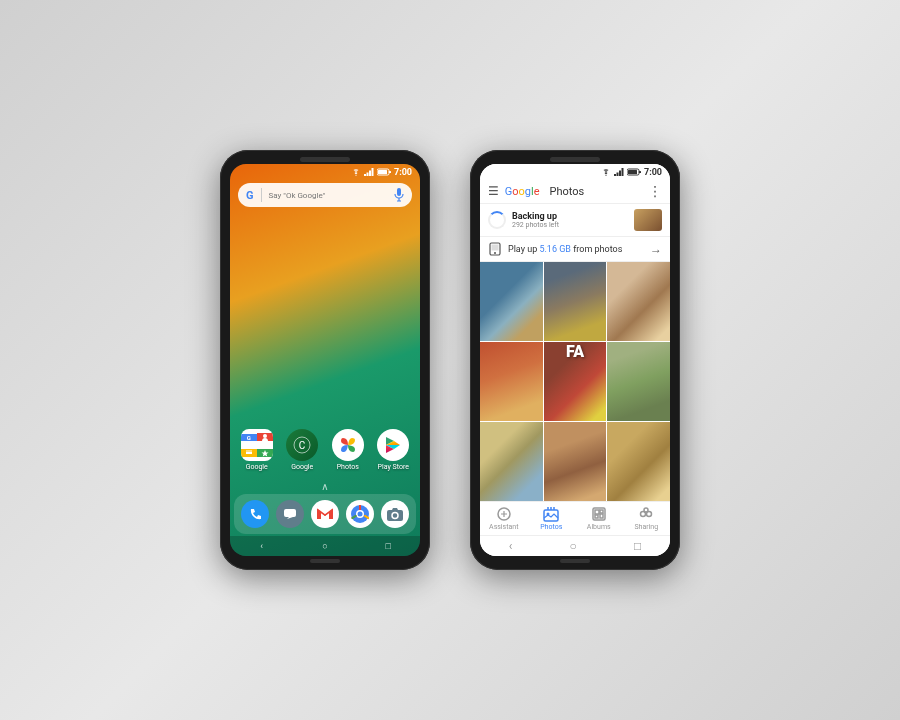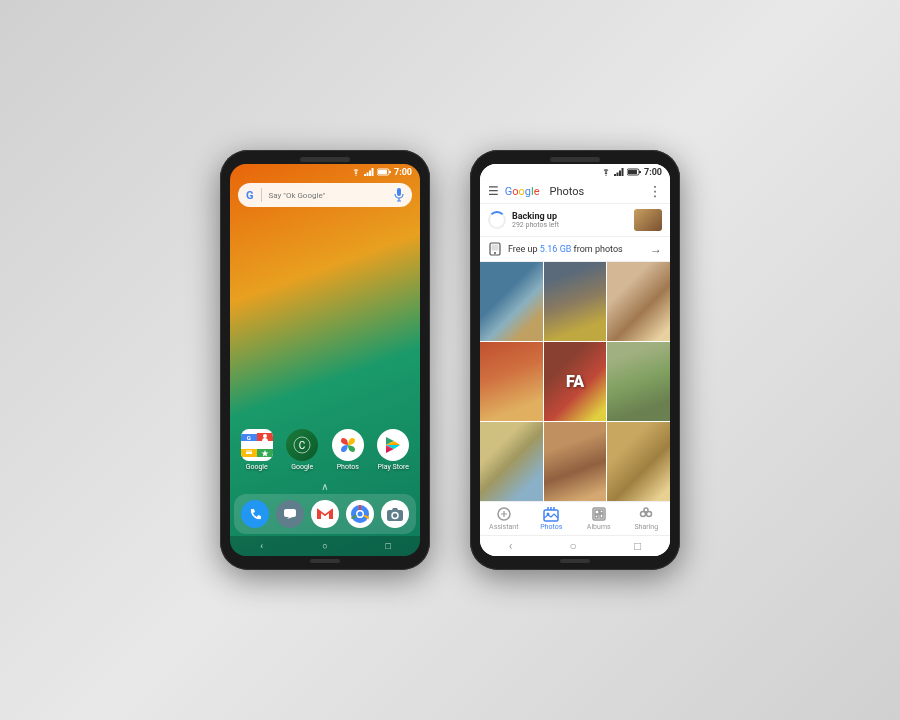--- a/index.html
+++ b/index.html
@@ -651,34 +651,34 @@
         </div>
       </div>
 
       <div class="freeup-row">
         <svg width="14" height="14" viewBox="0 0 14 14" fill="#555">
           <rect x="2" y="1" width="10" height="12" rx="1.5" stroke="#555" stroke-width="1.2" fill="none"></rect>
           <rect x="3.5" y="2.5" width="7" height="6" fill="#ddd"></rect>
           <circle cx="7" cy="11" r="1" fill="#555"></circle>
         </svg>
         <div class="freeup-text">
-          <span>Free up </span><span class="highlight">5.16 GB</span><span> from photos</span>
+          <span>Play up </span><span class="highlight">5.16 GB</span><span> from photos</span>
         </div>
         <span class="arrow-icon">→</span>
       </div>
 
 
       <div class="photo-grid">
         <div class="photo-cell photo-beach-chairs"></div>
         <div class="photo-cell photo-kids-car"></div>
         <div class="photo-cell photo-boy-smiling"></div>
         <div class="photo-cell" style="background:linear-gradient(160deg,#c05030 0%,#d07040 40%,#e0b060 80%);"></div>
         <div class="photo-cell" style="background:linear-gradient(135deg,#8a4030 30%,#c04838 60%,#e0d040 90%);">
 
-          <div style="width:100%;height:100%;display:flex;align-items:center;justify-content:center;">
+          <div style="width:100%;height:100%;display:flex;justify-content:center;">
             <span style="font-size:16px;font-weight:900;color:white;text-shadow:1px 1px 3px rgba(0,0,0,0.5);">FA</span>
           </div>
         </div>
         <div class="photo-cell photo-family-sit"></div>
         <div class="photo-cell photo-dog-beach"></div>
         <div class="photo-cell photo-dog-stand"></div>
         <div class="photo-cell photo-dog-field"></div>
       </div>
 
       <div class="bottom-nav">

